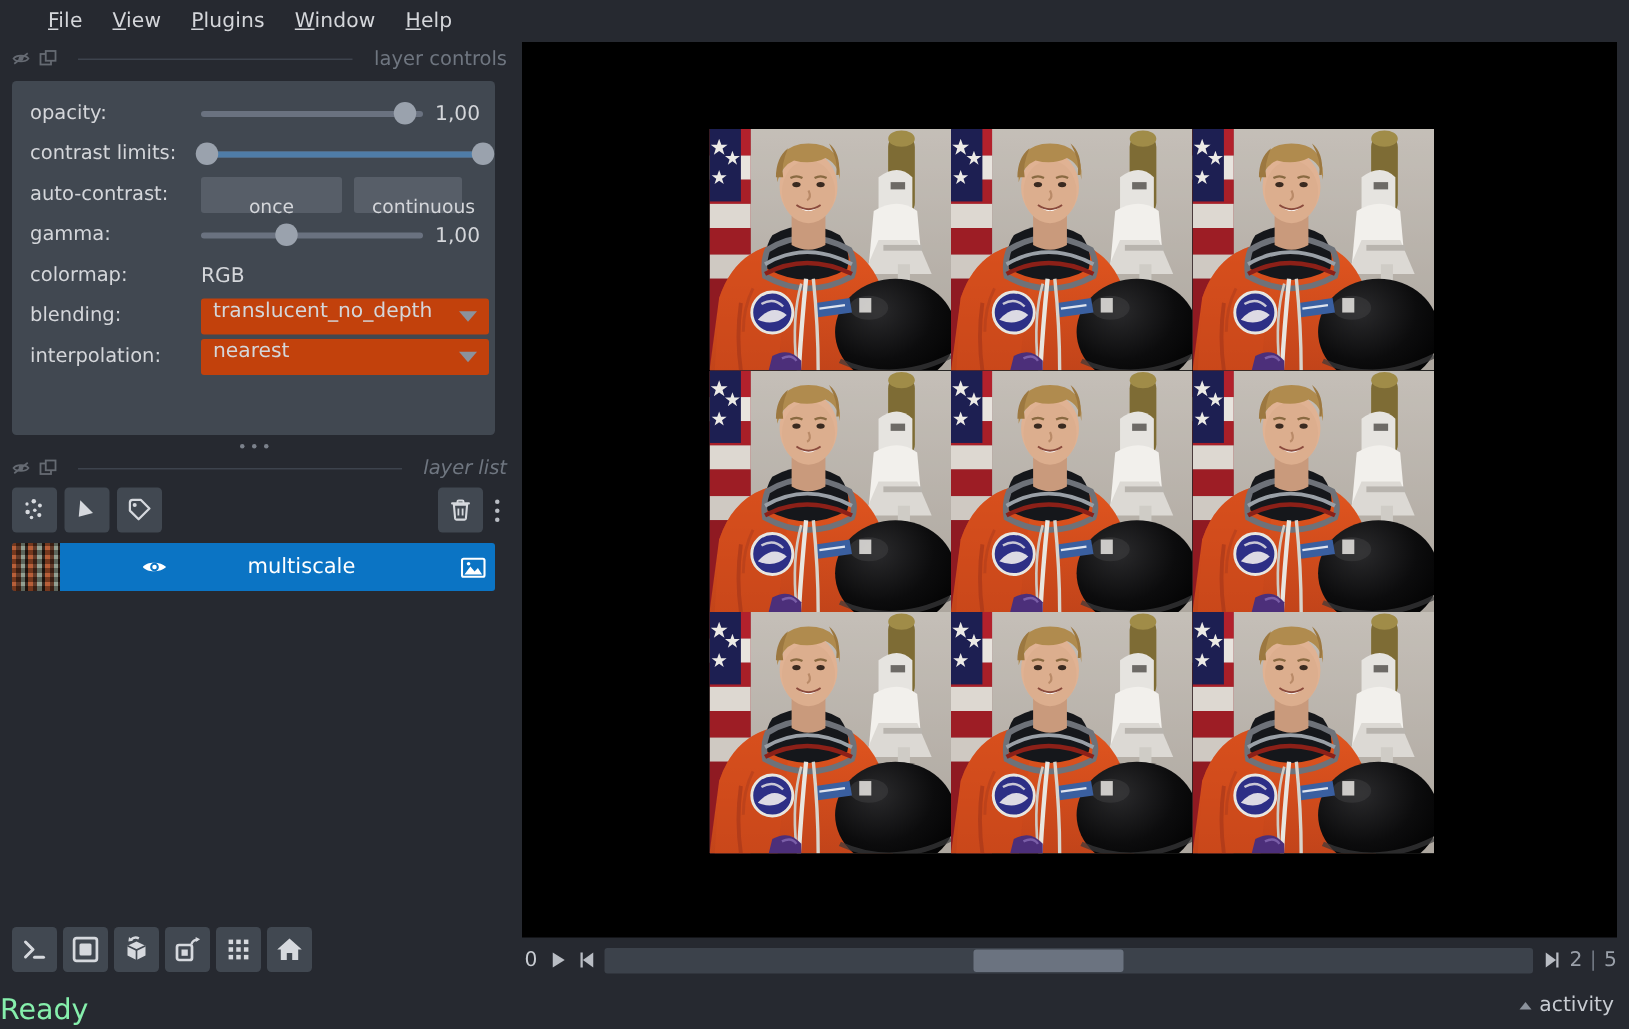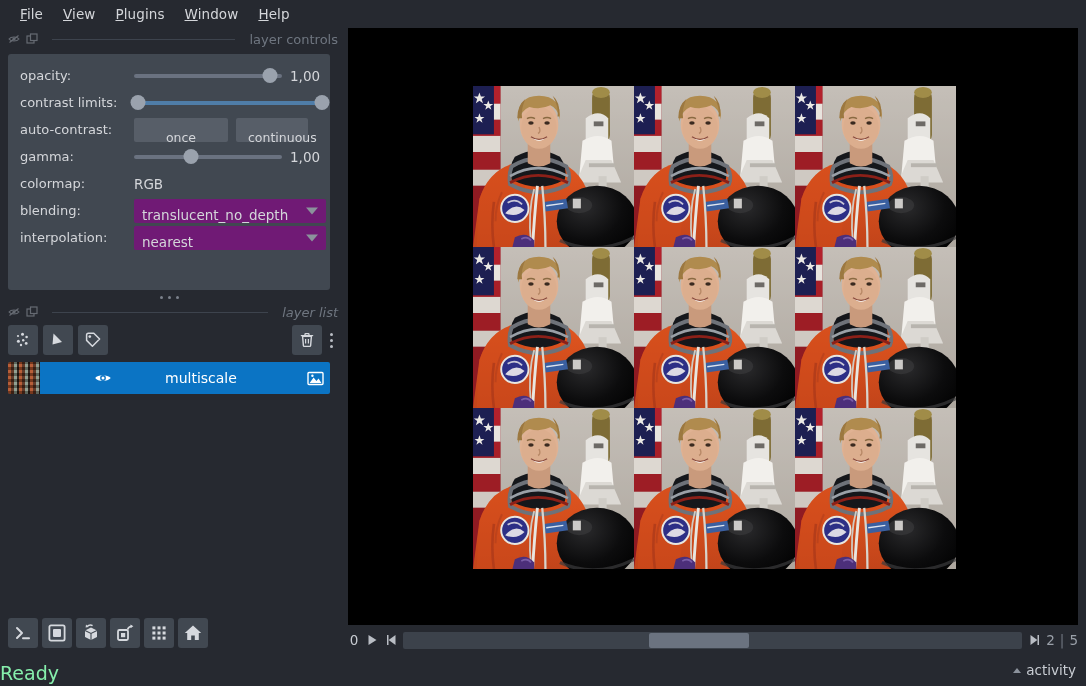--- a/index.html
+++ b/index.html
@@ -8,21 +8,21 @@
     background: #262930;
     font-family: "DejaVu Sans", sans-serif;
     overflow: hidden;
     -webkit-font-smoothing: antialiased;
   }
   #app { position: relative; width: 1086px; height: 686px; }
 
   
   #menubar {
     position: absolute; left: 0; top: 0; width: 1086px; height: 28px;
-    background: #262930; display: flex; align-items: center; padding-left: 10px;
+    background: #262930; display: flex; align-items: center; padding-left: 22px;
   }
   .menu-item {
     color: #d4d6da; font-size: 13.5px; padding: 2px 10px; cursor: default;
     letter-spacing: .1px;
   }
   .menu-item .acc { text-decoration: underline; }
 
   
   .dock-title {
     position: absolute; display: flex; align-items: center; gap: 6px;
@@ -70,22 +70,22 @@
     font-size: 12.5px; height: 21px; font-family: inherit;
     padding: 12px 12px; cursor: pointer;
   }
   .seg-btn.once { width: 94px; }
   .seg-btn.cont { width: 72px; }
 
   .plain-val { color: #d4d6da; font-size: 13.5px; }
 
   
   .combo {
-    position: relative; width: 192px; height: 24px; background: #701a75;
-    border-radius: 2px; display: flex; align-items: flex-end;
+    position: relative; width: 192px; height: 24px; background: #c2410c;
+    border-radius: 2px; display: flex; align-items: flex-start;
     padding: 0 24px 0 8px; cursor: pointer;
   }
   .combo span.txt {
     color: #d4d6da; font-size: 13.5px; white-space: nowrap;
     overflow: hidden; text-overflow: ellipsis;
   }
   .combo .caret {
     position: absolute; right: 8px; top: 50%; transform: translateY(-50%);
     width: 0; height: 0; border-left: 6px solid transparent;
     border-right: 6px solid transparent; border-top: 7px solid #8b929c;

